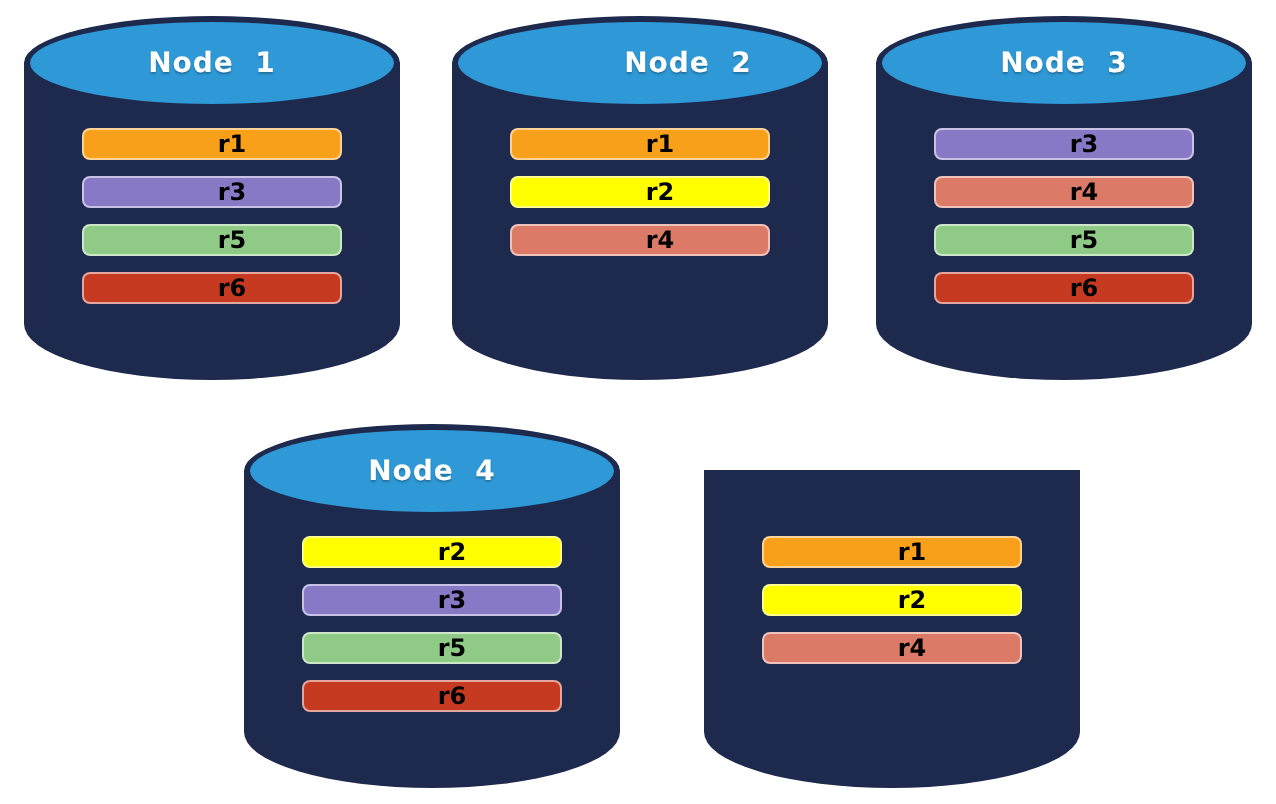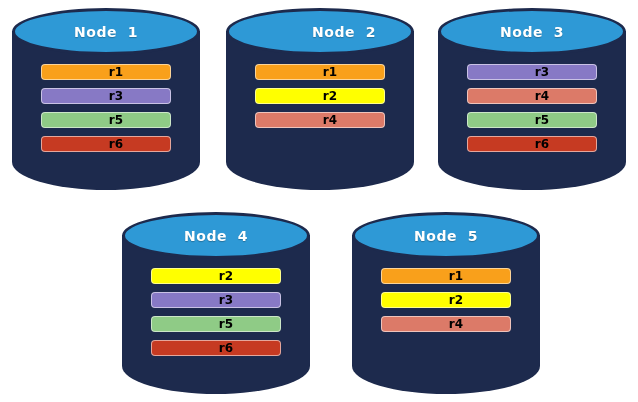--- a/index.html
+++ b/index.html
@@ -150,23 +150,20 @@
         <div class="bar" style="background: rgb(143, 203, 134);">
           <span class="bar-label" style="color: rgb(0, 0, 0);">r5</span>
         </div>
         <div class="bar" style="background: rgb(198, 58, 34);">
           <span class="bar-label" style="color: rgb(0, 0, 0);">r6</span>
         </div>
       </div>
   </div>
     <div class="node pos-4">
     <div class="cyl-body" style="background: rgb(29, 42, 77);"></div>
-    <div class="cyl-top" style="background: rgb(46, 153, 214); border-color: rgb(29, 42, 77);">
-      <span class="node-label" style="color: rgb(255, 255, 255);">Node  5</span>
-    </div>
     <div class="bars">
         <div class="bar" style="background: rgb(249, 160, 27);">
           <span class="bar-label" style="color: rgb(0, 0, 0);">r1</span>
         </div>
         <div class="bar" style="background: rgb(255, 255, 0);">
           <span class="bar-label" style="color: rgb(0, 0, 0);">r2</span>
         </div>
         <div class="bar" style="background: rgb(220, 122, 104);">
           <span class="bar-label" style="color: rgb(0, 0, 0);">r4</span>
         </div>

